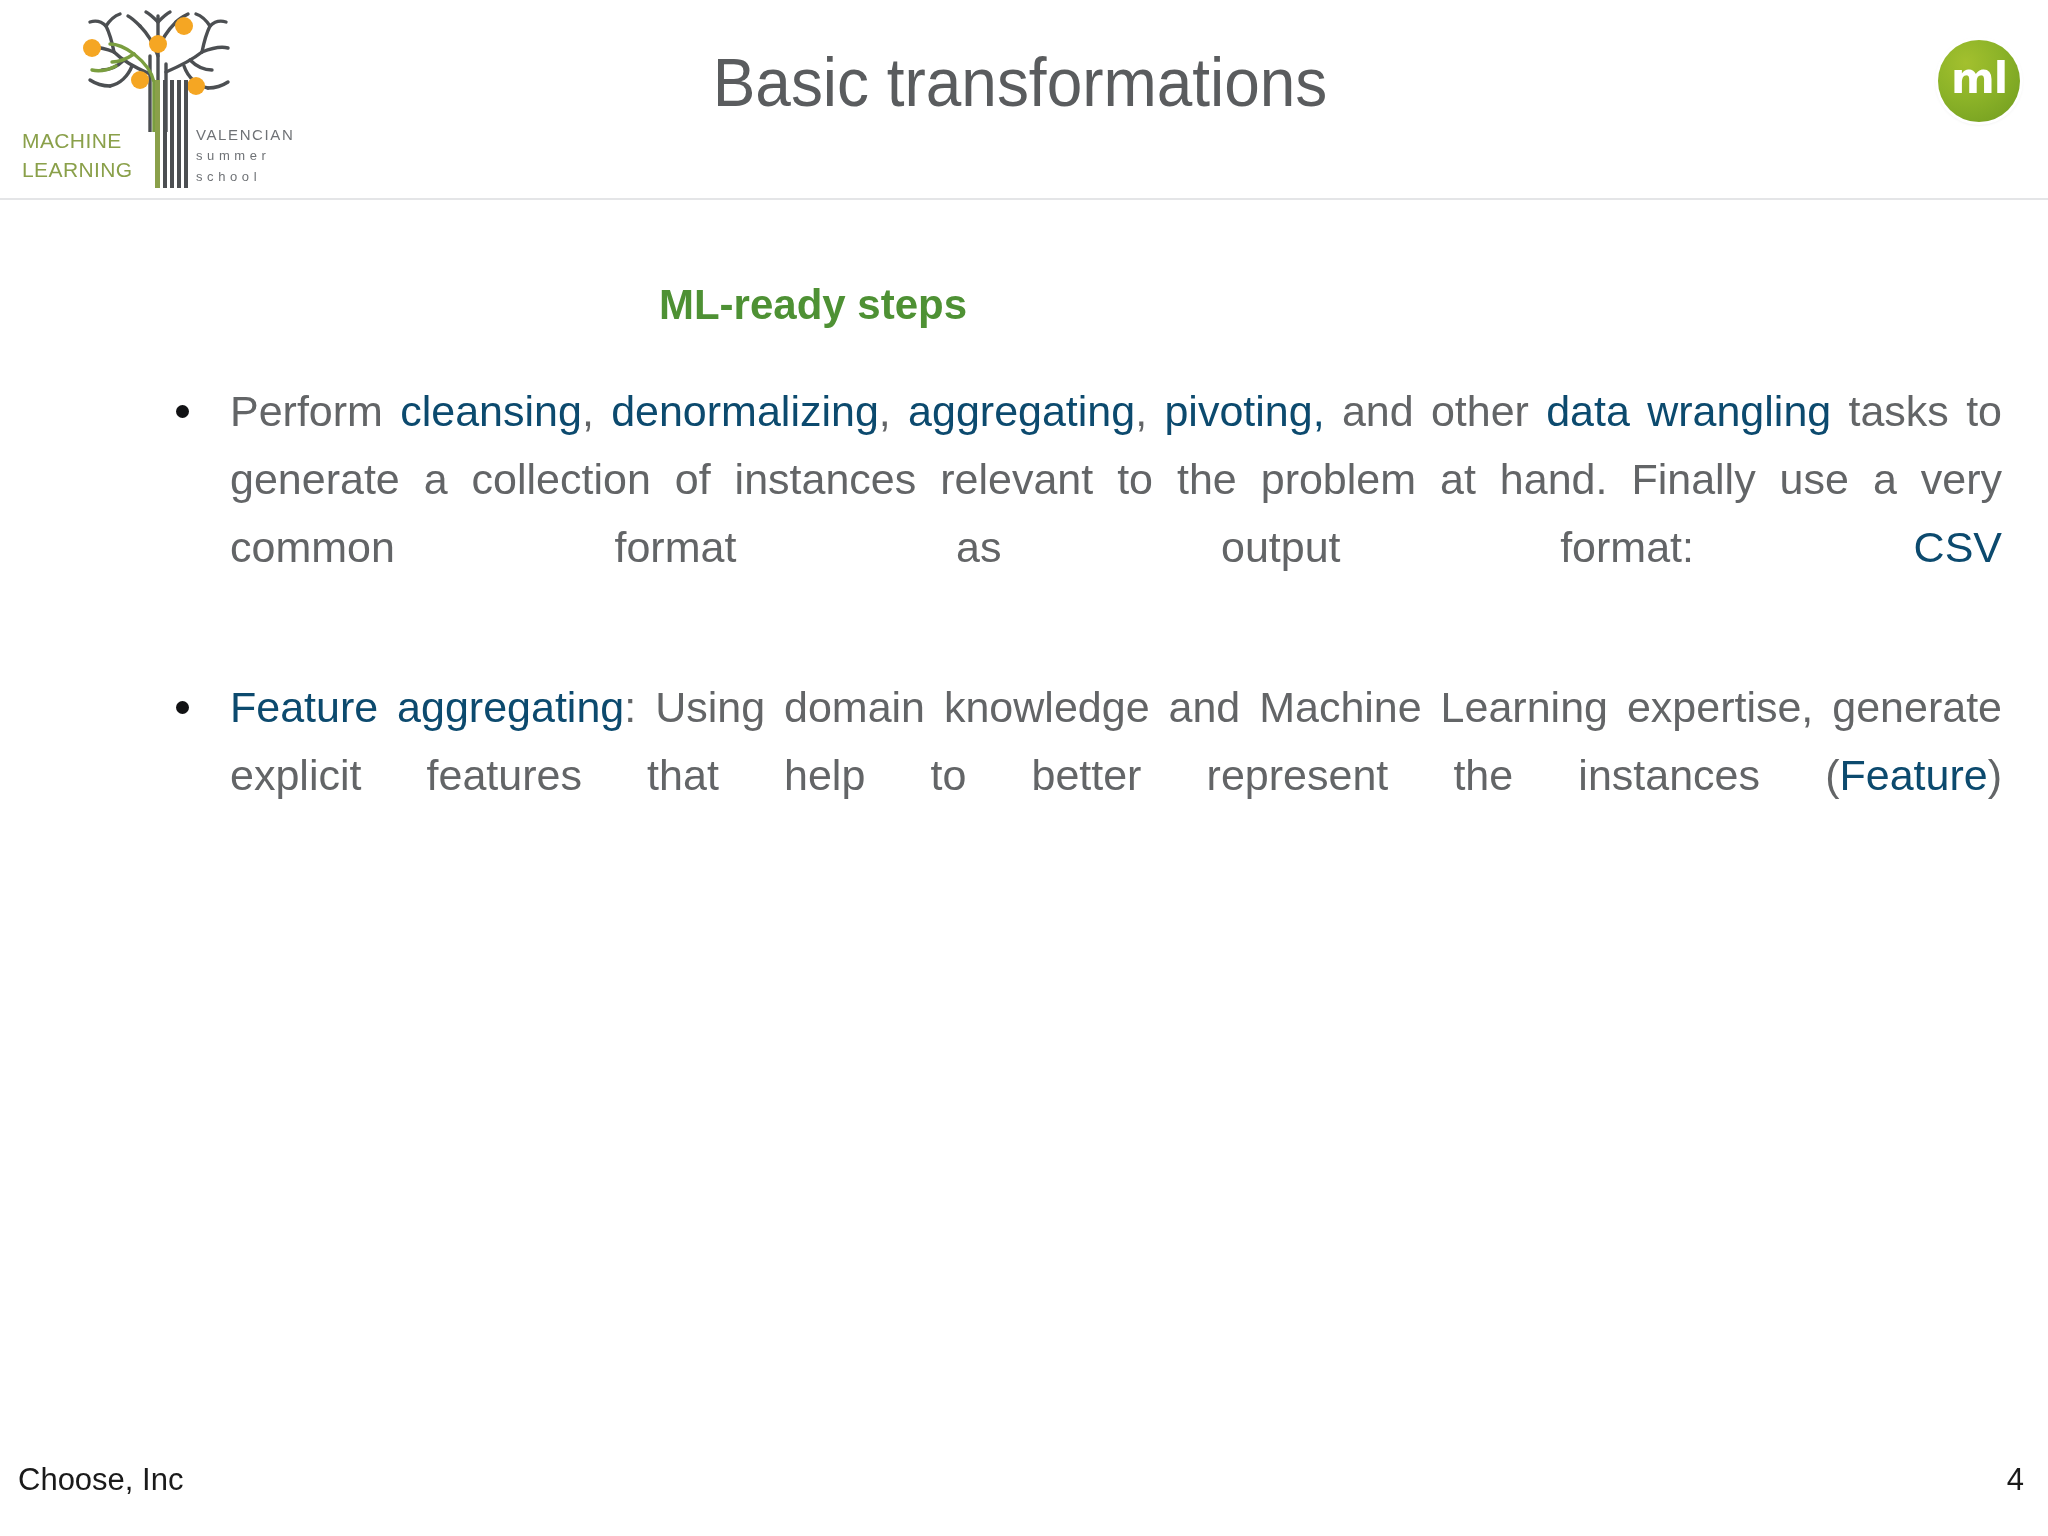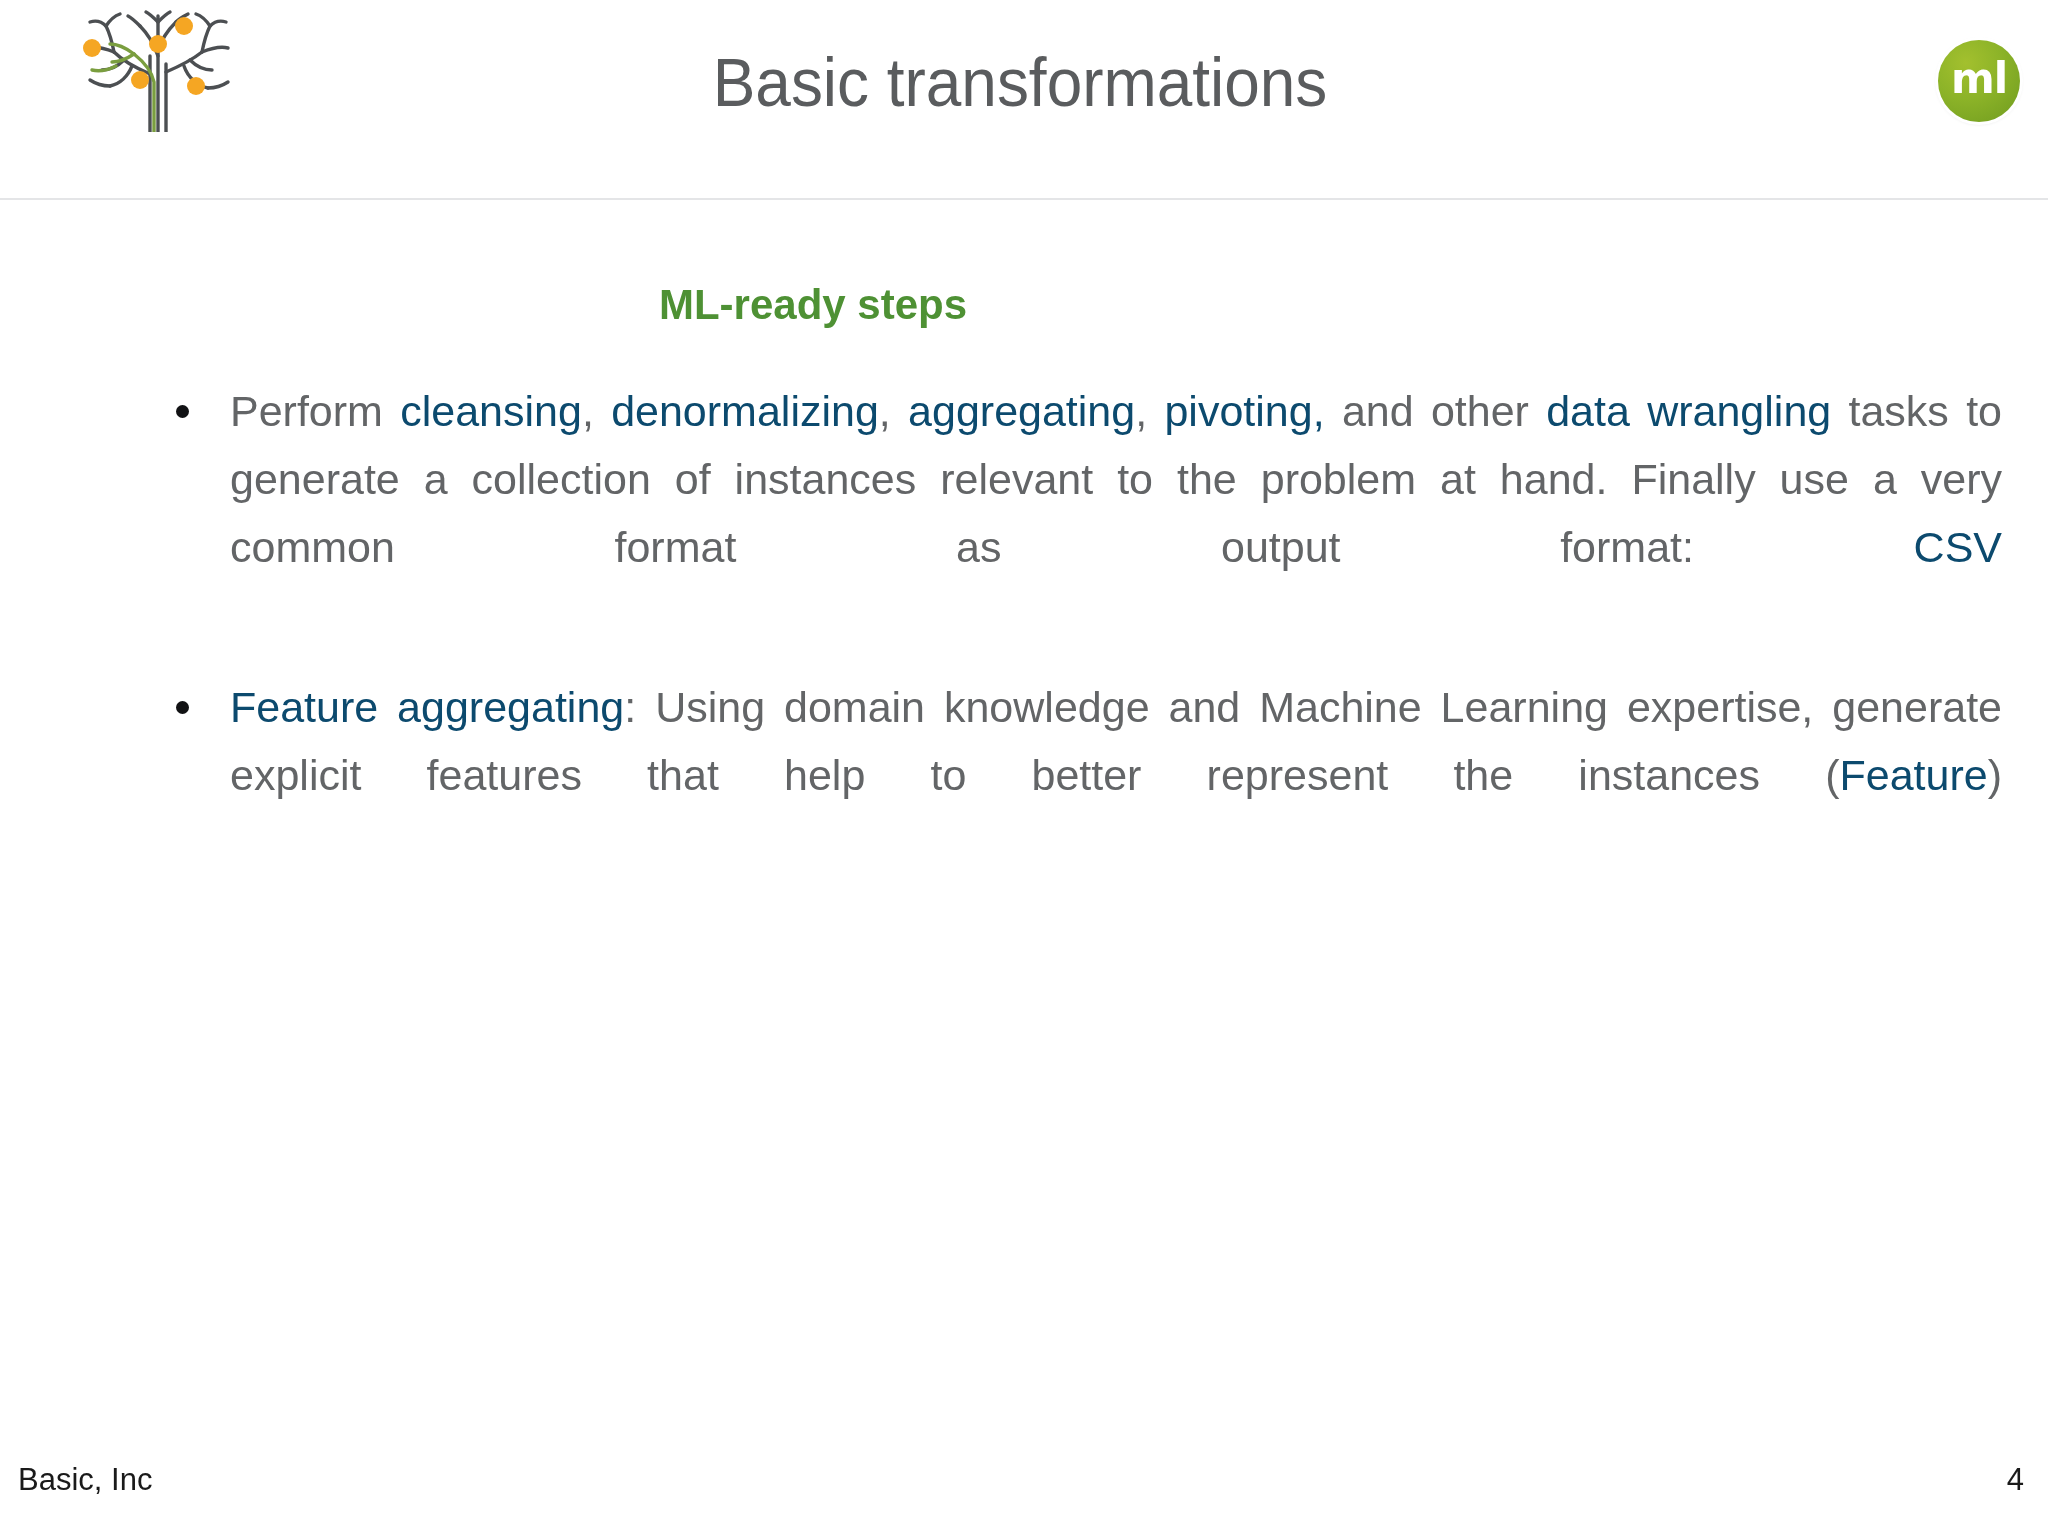--- a/index.html
+++ b/index.html
@@ -259,20 +259,38 @@
       </g>
       <g fill="#f5a623">
         <circle cx="30" cy="44" r="9"></circle>
         <circle cx="122" cy="22" r="9"></circle>
         <circle cx="96" cy="40" r="9"></circle>
         <circle cx="78" cy="76" r="9"></circle>
         <circle cx="134" cy="82" r="9"></circle>
       </g>
     </svg>
 
+    <div class="mlvss-wordmark">
+      <div class="wm-left">
+        <div>MACHINE</div>
+        <div>LEARNING</div>
+      </div>
+      <svg class="wm-bars" viewBox="0 0 36 108">
+        <rect x="1" y="0" width="5" height="108" fill="#8aa04a"></rect>
+        <rect x="9" y="0" width="4" height="108" fill="#4c4f52"></rect>
+        <rect x="16" y="0" width="4" height="108" fill="#4c4f52"></rect>
+        <rect x="23" y="0" width="4" height="108" fill="#4c4f52"></rect>
+        <rect x="30" y="0" width="4" height="108" fill="#4c4f52"></rect>
+      </svg>
+      <div class="wm-right">
+        <div class="r1">VALENCIAN</div>
+        <div class="r2">summer</div>
+        <div class="r3">school</div>
+      </div>
+    </div>
   </div>
 
   <div class="slide-title">Basic transformations</div>
 
   <div class="bigml-badge">
     <span class="bm-text">ml</span>
   </div>
 
   <div class="header-rule"></div>
 </div>
@@ -292,15 +310,15 @@
 
     <div class="bullet">
       <span class="dot"></span>
       <span class="txt"><b>Feature aggregating</b>: Using domain knowledge and Machine Learning expertise, generate explicit features that help to better represent the instances (<b>Feature</b>)</span>
     </div>
 
   </div>
 </div>
 
 <div class="slide-footer">
-  <div class="footer-brand">Basic, Inc</div>
+  <div class="footer-brand">Choose, Inc</div>
   <div class="footer-page">4</div>
 </div>
 
 </body></html>

